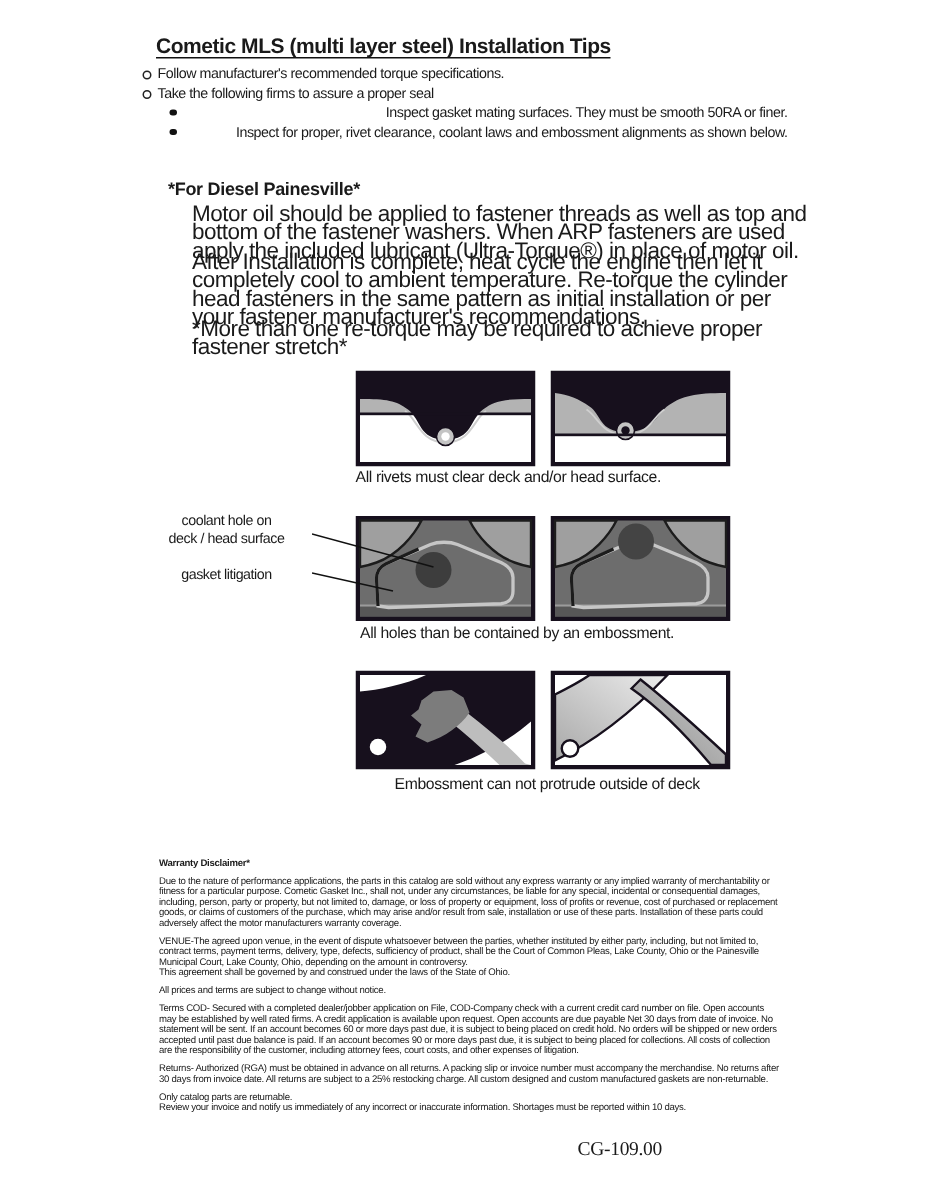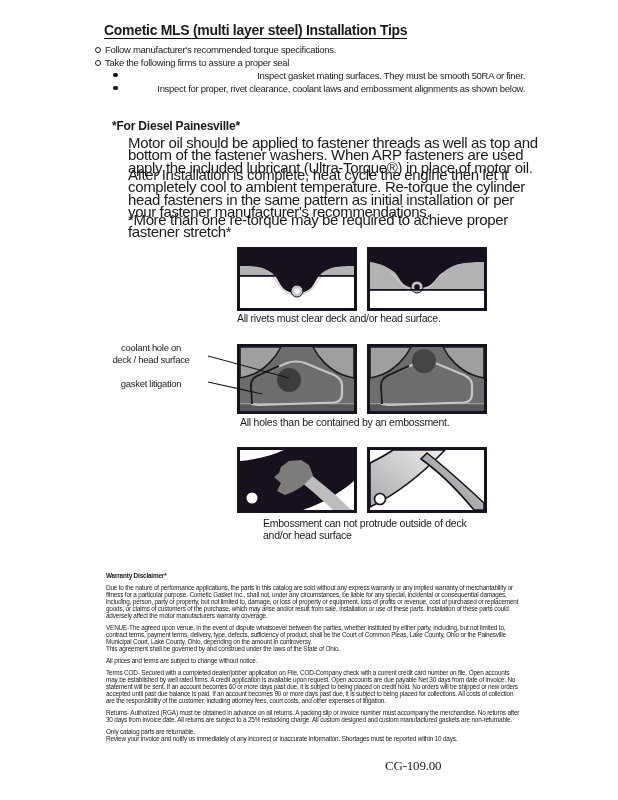--- a/index.html
+++ b/index.html
@@ -161,21 +161,20 @@
     </linearGradient>
   </defs>
   <rect x="1.5" y="1.5" width="117" height="63" fill="#ffffff" stroke="#17101d" stroke-width="3"></rect>
   <path d="M26,3 L78,3 C56,26 30,47 3,60 L3,16 C11,12 19,8 26,3 Z" fill="url(#deckGrad)" stroke="#17101d" stroke-width="1.6"></path>
   <path d="M60,6 C80,22 102,42 117,56 L117,63 L107,63 C92,45 74,26 54,12 Z" fill="url(#embGrad)" stroke="#17101d" stroke-width="1.6"></path>
   <circle cx="13" cy="52" r="5.5" fill="#ffffff" stroke="#17101d" stroke-width="1.6"></circle>
 </svg>
 
 <div class="abs caption" style="left:219px;top:517px;margin-left:44px;">
   <div>Embossment can not protrude outside of deck</div>
-  <div>and/or head surface</div>
 </div>
 
 <div class="abs disclaimer">
   <p class="disc-head">Warranty Disclaimer*</p>
   <p>Due to the nature of performance applications, the parts in this catalog are sold without any express warranty or any implied warranty of merchantability or fitness for a particular purpose.  Cometic Gasket Inc., shall not, under any circumstances, be liable for any special, incidental or consequential damages, including, person, party or property, but not limited to, damage, or loss of property or equipment, loss of profits or revenue, cost of purchased or replacement goods, or claims of customers of the purchase, which may arise and/or result from sale, installation or use of these parts.  Installation of these parts could adversely affect the motor manufacturers warranty coverage.</p>
   <p class="nogap">VENUE-The agreed upon venue, in the event of dispute whatsoever between the parties, whether instituted by either party, including, but not limited to, contract terms, payment terms, delivery, type, defects, sufficiency of product, shall be the Court of Common Pleas, Lake County, Ohio or the Painesville Municipal Court, Lake County, Ohio, depending on the amount in controversy.</p>
   <p>This agreement shall be governed by and construed under the laws of the State of Ohio.</p>
   <p>All prices and terms are subject to change without notice.</p>
   <p>Terms COD- Secured with a completed dealer/jobber application on File, COD-Company check with a current credit card number on file.  Open accounts may be established by well rated firms.  A credit application is available upon request.  Open accounts are due payable Net 30 days from date of invoice.  No statement will be sent.  If an account becomes 60 or more days past due, it is subject to being placed on credit hold.  No orders will be shipped or new orders accepted until past due balance is paid.  If an account becomes 90 or more days past due, it is subject to being placed for collections.  All costs of collection are the responsibility of the customer, including attorney fees, court costs, and other expenses of litigation.</p>
   <p>Returns- Authorized (RGA) must be obtained in advance on all returns.  A packing slip or invoice number must accompany the merchandise.  No returns after 30 days from invoice date.  All returns are subject to a 25% restocking charge.  All custom designed and custom manufactured gaskets are non-returnable.</p>

